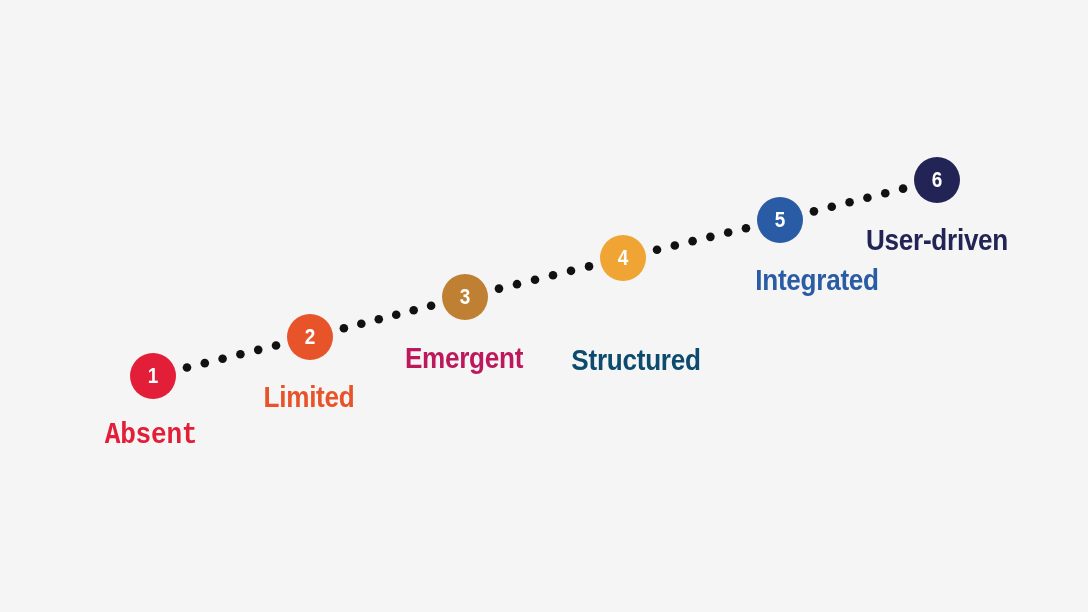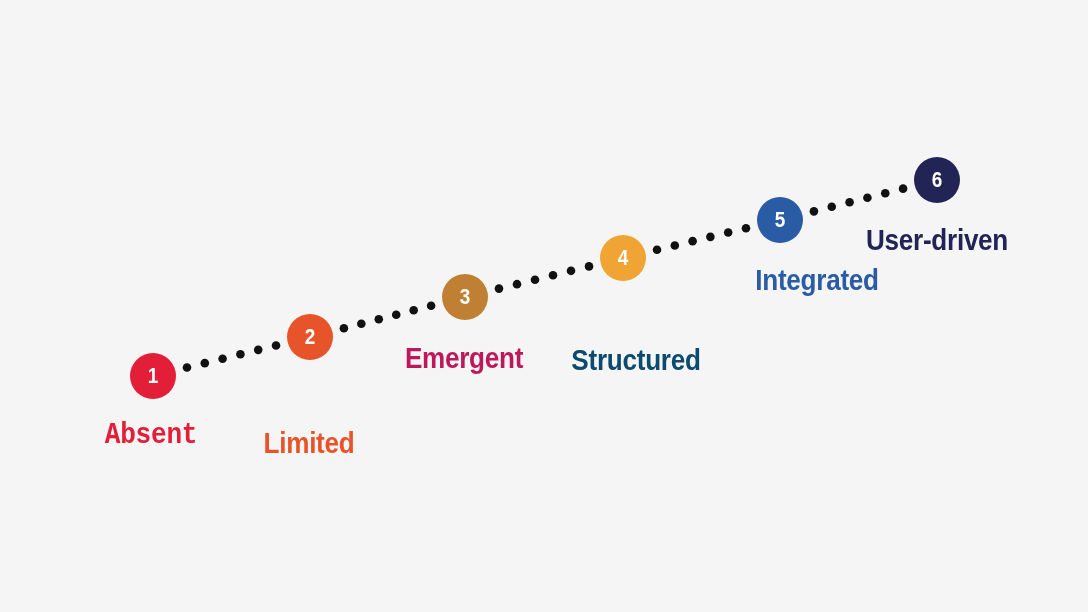--- a/index.html
+++ b/index.html
@@ -124,20 +124,20 @@
       </div>
       <div class="stage-node" style="left: 780px; top: 220px; width: 46px; height: 46px; background: rgb(42, 92, 165);">
         <span class="stage-number">5</span>
       </div>
       <div class="stage-node" style="left: 937px; top: 180px; width: 46px; height: 46px; background: rgb(35, 36, 86);">
         <span class="stage-number">6</span>
       </div>
     </div>
   <div id="labels-layer">
       <div class="stage-label" style="left: 151px; top: 421px; color: rgb(227, 30, 56); font-family: Liberation Mono, monospace;"><span>Absent</span></div>
-      <div class="stage-label" style="left: 309px; top: 383px; color: rgb(232, 84, 42); margin-top: 46px;"><span>Limited</span></div>
+      <div class="stage-label" style="left: 309px; top: 383px; color: rgb(232, 84, 42);"><span>Limited</span></div>
       <div class="stage-label" style="left: 464px; top: 344px; color: #be185d;"><span>Emergent</span></div>
       <div class="stage-label" style="left: 636px; top: 304px; color: #0c4a6e; margin-top: 42px;"><span>Structured</span></div>
       <div class="stage-label" style="left: 779px; top: 266px; color: rgb(42, 92, 165); margin-left: 38px;"><span>Integrated</span></div>
       <div class="stage-label" style="left: 937px; top: 226px; color: rgb(35, 36, 86);"><span>User-driven</span></div>
     </div>
 
 </div>
 
 </body></html>

